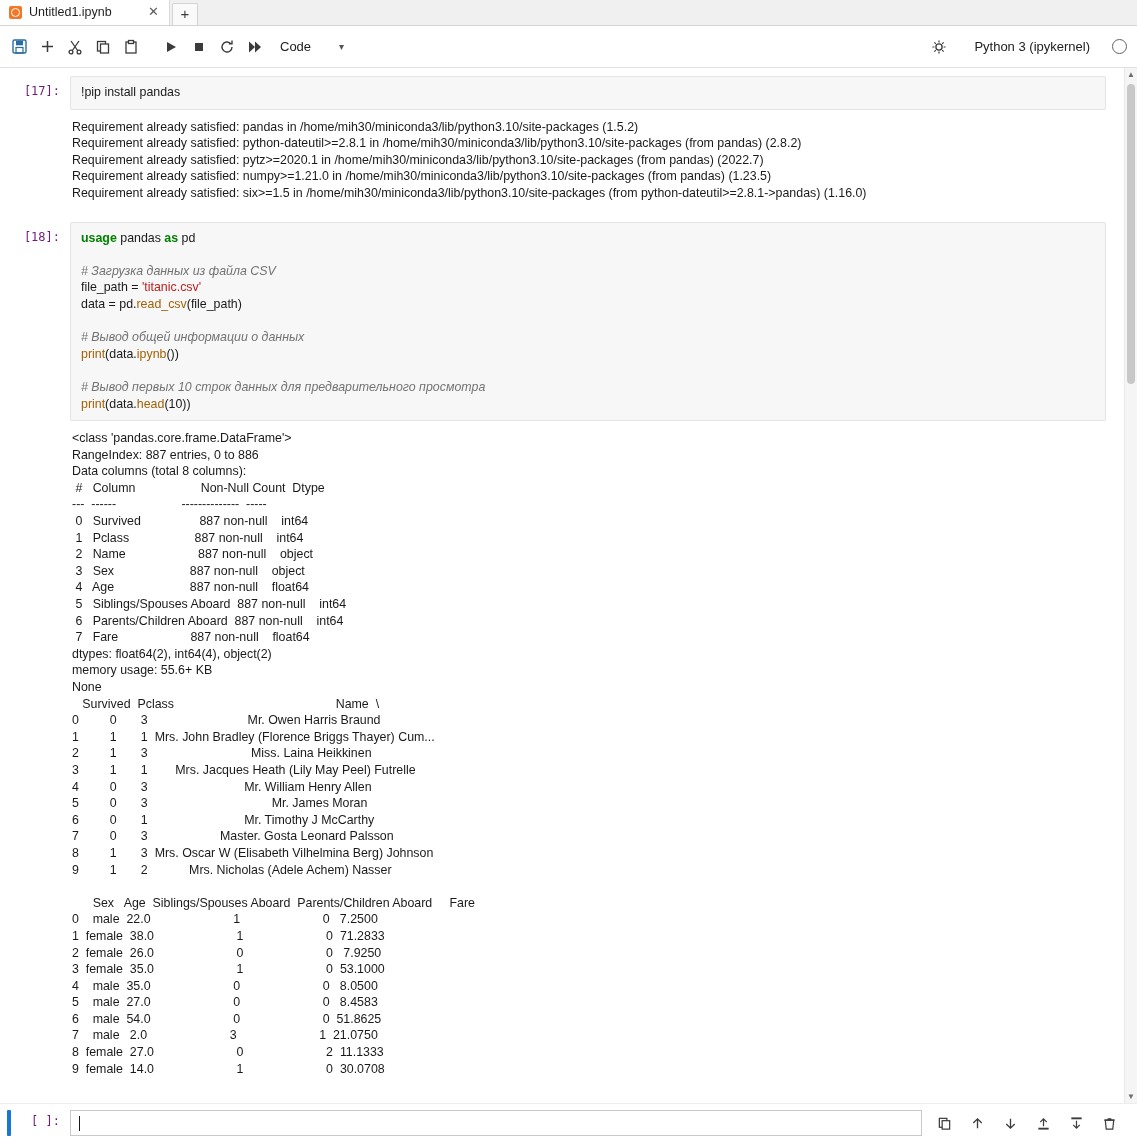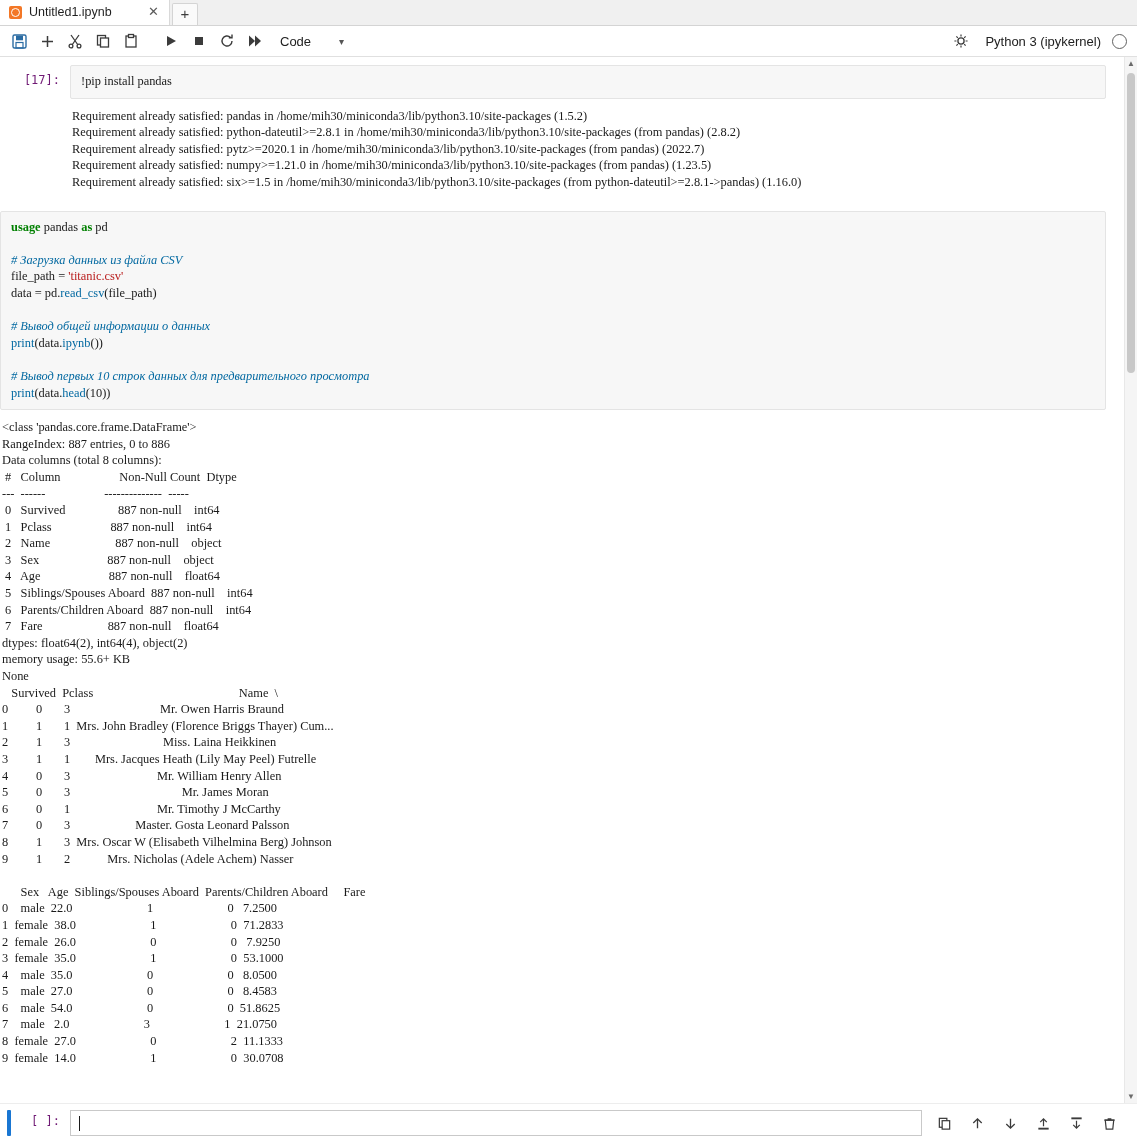--- a/index.html
+++ b/index.html
@@ -68,21 +68,21 @@
     background: #fafafa;
     color: #3c3c3c;
     font-size: 15px;
     line-height: 20px;
     text-align: center;
     border-radius: 2px 2px 0 0;
   }
 
   
   .toolbar {
-    height: 31px;
+    height: 42px;
     background: #fff;
     border-bottom: 1px solid #e0e0e0;
     display: flex;
     align-items: center;
     padding: 0 10px 0 6px;
     gap: 2px;
   }
   .tb-btn {
     width: 26px; height: 26px;
     display: flex; align-items: center; justify-content: center;
@@ -97,21 +97,21 @@
     gap: 28px;
     font-size: 13px;
     color: #212121;
   }
   .cell-type .chev {
     font-size: 10px;
     color: #555;
   }
   .tb-right {
     margin-left: auto;
-    display: flex; align-items: center; gap: 11px;
+    display: flex; align-items: center; gap: 22px;
   }
   .kernel-name { font-size: 13px; color: #212121; }
   .kernel-idle {
     width: 15px; height: 15px;
     border: 1.6px solid #616161;
     border-radius: 50%;
   }
 
   
   .nb-wrap {
@@ -145,40 +145,40 @@
   .cell-body { flex: 1 1 auto; min-width: 0; }
   .input-area {
     background: #f7f7f7;
     border: 1px solid #e4e4e4;
     border-radius: 2px;
     padding: 7px 10px 8px 10px;
     position: relative;
   }
   pre.code, pre.out {
     margin: 0;
-    font-family: Liberation Serif, serif;
+    font-family: Liberation Sans, sans-serif;
     font-size: 12.4px;
     line-height: 16.6px;
     white-space: pre;
     color: #1a1a1a;
   }
   pre.out { color: #1a1a1a; padding: 4px 0 0 0; }
   .output-area { padding: 5px 0 0 2px; }
   .sel-bar {
     position: absolute;
     left: 7px; top: 0;
     width: 4px;
     background: #1976d2;
     border-radius: 1px;
   }
-  .comment { color: #0369a1; font-style: italic; }
+  .comment { color: #737373; font-style: italic; }
   .kw { color: #008000; font-weight: bold; }
   .str { color: #ba2121; }
   .bang { color: #1a1a1a; }
-  .fn { color: #0369a1; text-align: right; }
+  .fn { color: #a16207; text-align: right; }
 
   
   .cell-gap { height: 20px; }
 
   
   .last-cell {
     display: flex;
     align-items: stretch;
     border-top: 1px solid #ededed;
     padding: 6px 18px 8px 0;
@@ -337,20 +337,21 @@
 Requirement already satisfied: pytz&gt;=2020.1 in /home/mih30/miniconda3/lib/python3.10/site-packages (from pandas) (2022.7)
 Requirement already satisfied: numpy&gt;=1.21.0 in /home/mih30/miniconda3/lib/python3.10/site-packages (from pandas) (1.23.5)
 Requirement already satisfied: six&gt;=1.5 in /home/mih30/miniconda3/lib/python3.10/site-packages (from python-dateutil&gt;=2.8.1-&gt;pandas) (1.16.0)</pre>
           </div>
         </div>
       </div>
 
       <div class="cell-gap"></div>
 
       <div class="cell">
+        <div class="prompt">[18]:</div>
         <div class="cell-body">
           <div class="input-area">
             <pre class="code"><span class="kw">usage</span> pandas <span class="kw">as</span> pd
 
 <span class="comment"># Загрузка данных из файла CSV</span>
 file_path = <span class="str">'titanic.csv'</span>
 data = pd.<span class="fn">read_csv</span>(file_path)
 
 <span class="comment"># Вывод общей информации о данных</span>
 <span class="fn">print</span>(data.<span class="fn">ipynb</span>())

